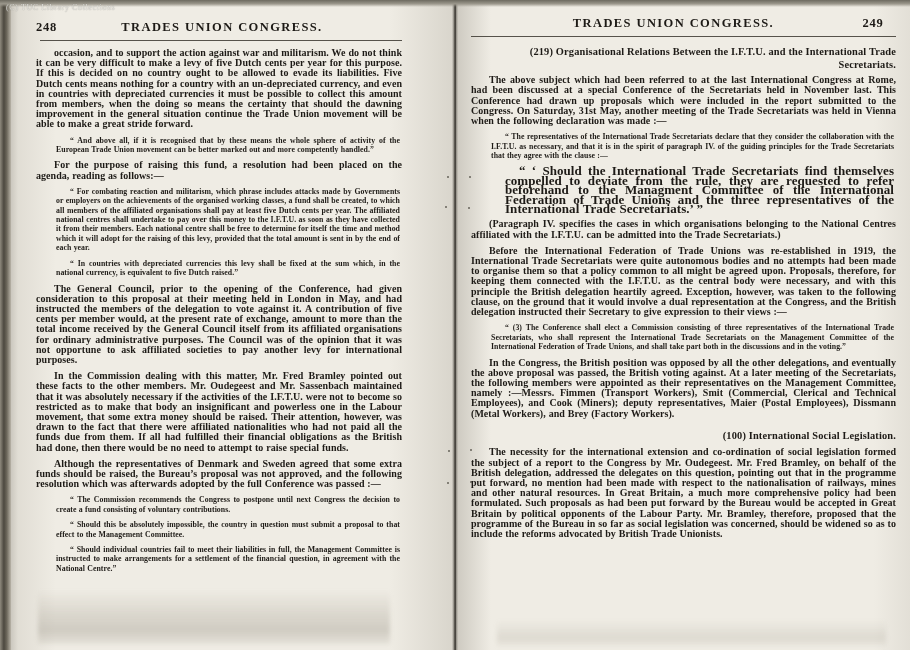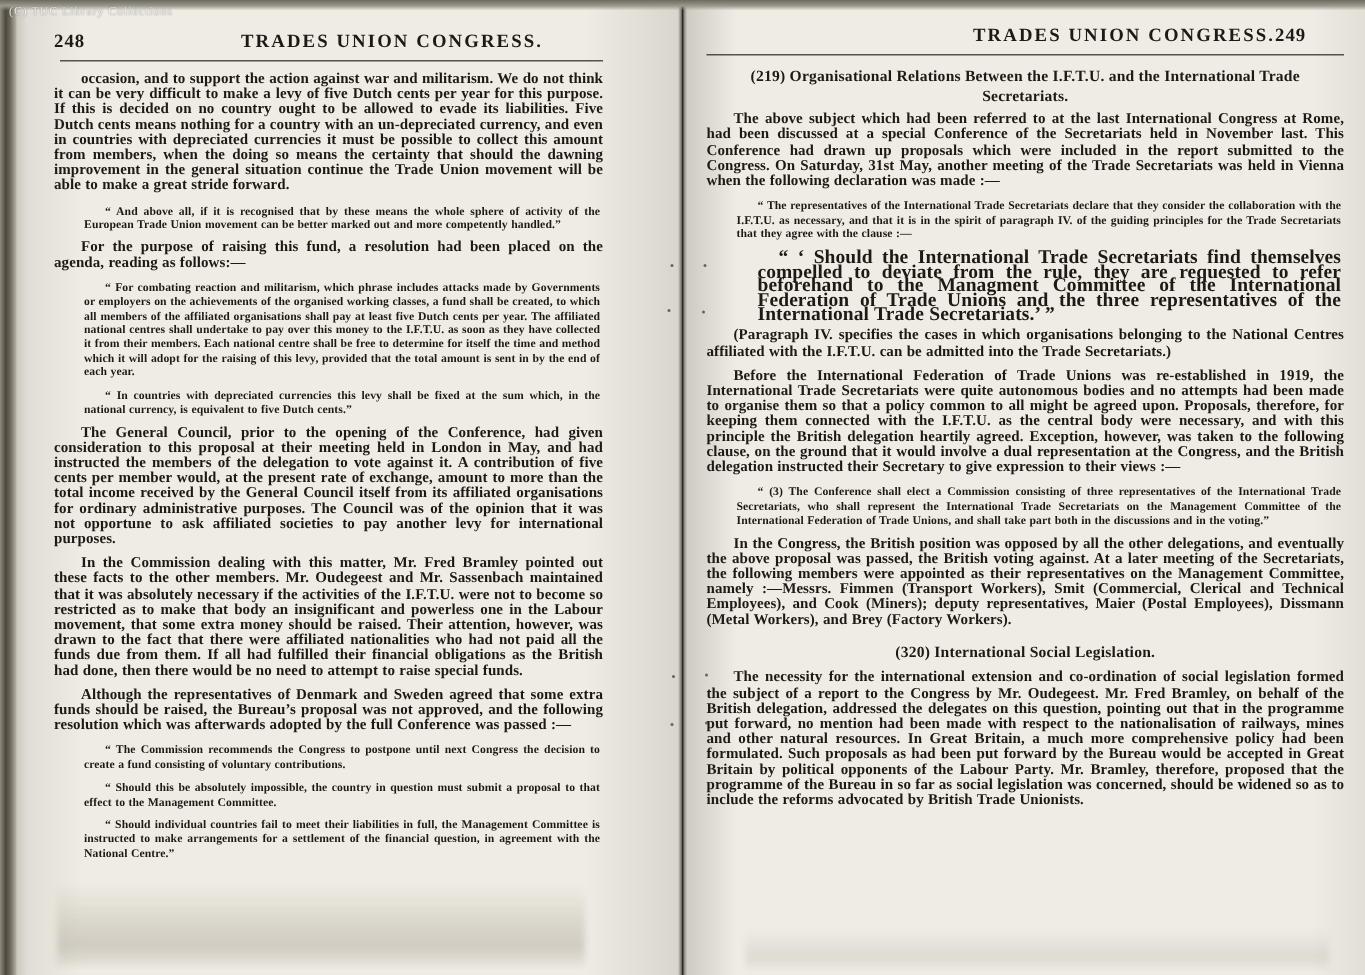--- a/index.html
+++ b/index.html
@@ -131,28 +131,28 @@
     font-size: 12.5px;
     letter-spacing: .7px;
   }
   .running-head .folio {
     font-size: 12.5px;
     width: 46px;
     flex: 0 0 46px;
   }
   .running-head .title {
     flex: 1 1 auto;
-    text-align: right;
+    text-align: center;
     font-size: 12.5px;
     letter-spacing: 1.4px;
   }
   .rh-left  .folio { text-align: left; }
   .rh-left  .title { padding-right: 40px; }
   .rh-right .title { padding-left: 26px; }
-  .rh-right .folio { text-align: left; }
+  .rh-right .folio { text-align: center; }
 
   .rule {
     height: 1px;
     background: #3b3730;
     margin: 5px 0 7px 0;
     opacity: .85;
   }
   .rule-left  { margin-left: 4px; }
 
   
@@ -179,21 +179,21 @@
     font-size: 13px;
     line-height: 9.4px;
     text-indent: 14px;
   }
 
   h2.section-head {
     margin: 9px 0 4px 0;
     font-size: 10.4px;
     line-height: 12.6px;
     font-weight: bold;
-    text-align: center;
+    text-align: right;
     letter-spacing: .15px;
   }
   h2.section-head.single { margin-top: 11px; margin-bottom: 5px; }
 
   
   .speck {
     position: absolute;
     background: #4a463e;
     border-radius: 50%;
     z-index: 8;
@@ -244,21 +244,21 @@
       <div class="running-head rh-left">
         <span class="folio">248</span>
         <span class="title">TRADES UNION CONGRESS.</span>
       </div>
       <div class="rule rule-left"></div>
 
       <p>occasion, and to support the action against war and militarism. We do not think it can be very difficult to make a levy of five Dutch cents per year for this purpose. If this is decided on no country ought to be allowed to evade its liabilities. Five Dutch cents means nothing for a country with an un-depreciated currency, and even in countries with depreciated currencies it must be possible to collect this amount from members, when the doing so means the certainty that should the dawning improvement in the general situation continue the Trade Union movement will be able to make a great stride forward.</p>
       <p class="quote">“ And above all, if it is recognised that by these means the whole sphere of activity of the European Trade Union movement can be better marked out and more competently handled.”</p>
       <p>For the purpose of raising this fund, a resolution had been placed on the agenda, reading as follows:—</p>
       <p class="quote">“ For combating reaction and militarism, which phrase includes attacks made by Governments or employers on the achievements of the organised working classes, a fund shall be created, to which all members of the affiliated organisations shall pay at least five Dutch cents per year. The affiliated national centres shall undertake to pay over this money to the I.F.T.U. as soon as they have collected it from their members. Each national centre shall be free to determine for itself the time and method which it will adopt for the raising of this levy, provided that the total amount is sent in by the end of each year.</p>
-      <p class="quote">“ In countries with depreciated currencies this levy shall be fixed at the sum which, in the national currency, is equivalent to five Dutch cents.”</p>
+      <p class="quote">“ In countries with depreciated currencies this levy shall be fixed at the sum which, in the national currency, is equivalent to five Dutch raised.”</p>
       <p>The General Council, prior to the opening of the Conference, had given consideration to this proposal at their meeting held in London in May, and had instructed the members of the delegation to vote against it. A contribution of five cents per member would, at the present rate of exchange, amount to more than the total income received by the General Council itself from its affiliated organisations for ordinary administrative purposes. The Council was of the opinion that it was not opportune to ask affiliated societies to pay another levy for international purposes.</p>
       <p>In the Commission dealing with this matter, Mr. Fred Bramley pointed out these facts to the other members. Mr. Oudegeest and Mr. Sassenbach maintained that it was absolutely necessary if the activities of the I.F.T.U. were not to become so restricted as to make that body an insignificant and powerless one in the Labour movement, that some extra money should be raised. Their attention, however, was drawn to the fact that there were affiliated nationalities who had not paid all the funds due from them. If all had fulfilled their financial obligations as the British had done, then there would be no need to attempt to raise special funds.</p>
       <p>Although the representatives of Denmark and Sweden agreed that some extra funds should be raised, the Bureau’s proposal was not approved, and the following resolution which was afterwards adopted by the full Conference was passed :—</p>
       <p class="quote">“ The Commission recommends the Congress to postpone until next Congress the decision to create a fund consisting of voluntary contributions.</p>
       <p class="quote">“ Should this be absolutely impossible, the country in question must submit a proposal to that effect to the Management Committee.</p>
       <p class="quote">“ Should individual countries fail to meet their liabilities in full, the Management Committee is instructed to make arrangements for a settlement of the financial question, in agreement with the National Centre.”</p>
 
     </div>
     <div class="smudge"></div>
   </div>
@@ -274,21 +274,21 @@
 
       <h2 class="section-head">(219) Organisational Relations Between the I.F.T.U. and the International Trade Secretariats.</h2>
       <p>The above subject which had been referred to at the last International Congress at Rome, had been discussed at a special Conference of the Secretariats held in November last. This Conference had drawn up proposals which were included in the report submitted to the Congress. On Saturday, 31st May, another meeting of the Trade Secretariats was held in Vienna when the following declaration was made :—</p>
       <p class="quote">“ The representatives of the International Trade Secretariats declare that they consider the collaboration with the I.F.T.U. as necessary, and that it is in the spirit of paragraph IV. of the guiding principles for the Trade Secretariats that they agree with the clause :—</p>
       <p class="quote2">“ ‘ Should the International Trade Secretariats find themselves compelled to deviate from the rule, they are requested to refer beforehand to the Managment Committee of the International Federation of Trade Unions and the three representatives of the International Trade Secretariats.’ ”</p>
       <p>(Paragraph IV. specifies the cases in which organisations belonging to the National Centres affiliated with the I.F.T.U. can be admitted into the Trade Secretariats.)</p>
       <p>Before the International Federation of Trade Unions was re-established in 1919, the International Trade Secretariats were quite autonomous bodies and no attempts had been made to organise them so that a policy common to all might be agreed upon. Proposals, therefore, for keeping them connected with the I.F.T.U. as the central body were necessary, and with this principle the British delegation heartily agreed. Exception, however, was taken to the following clause, on the ground that it would involve a dual representation at the Congress, and the British delegation instructed their Secretary to give expression to their views :—</p>
       <p class="quote">“ (3) The Conference shall elect a Commission consisting of three representatives of the International Trade Secretariats, who shall represent the International Trade Secretariats on the Management Committee of the International Federation of Trade Unions, and shall take part both in the discussions and in the voting.”</p>
       <p>In the Congress, the British position was opposed by all the other delegations, and eventually the above proposal was passed, the British voting against. At a later meeting of the Secretariats, the following members were appointed as their representatives on the Management Committee, namely :—Messrs. Fimmen (Transport Workers), Smit (Commercial, Clerical and Technical Employees), and Cook (Miners); deputy representatives, Maier (Postal Employees), Dissmann (Metal Workers), and Brey (Factory Workers).</p>
 
-      <h2 class="section-head single">(320) International Social Legislation.</h2>
+      <h2 class="section-head single">(100) International Social Legislation.</h2>
       <p>The necessity for the international extension and co-ordination of social legislation formed the subject of a report to the Congress by Mr. Oudegeest. Mr. Fred Bramley, on behalf of the British delegation, addressed the delegates on this question, pointing out that in the programme put forward, no mention had been made with respect to the nationalisation of railways, mines and other natural resources. In Great Britain, a much more comprehensive policy had been formulated. Such proposals as had been put forward by the Bureau would be accepted in Great Britain by political opponents of the Labour Party. Mr. Bramley, therefore, proposed that the programme of the Bureau in so far as social legislation was concerned, should be widened so as to include the reforms advocated by British Trade Unionists.</p>
 
     </div>
     <div class="smudge-right"></div>
   </div>
 
   <div class="gutter"></div>
   <div class="edge-left"></div>
   <div class="edge-top"></div>
 

